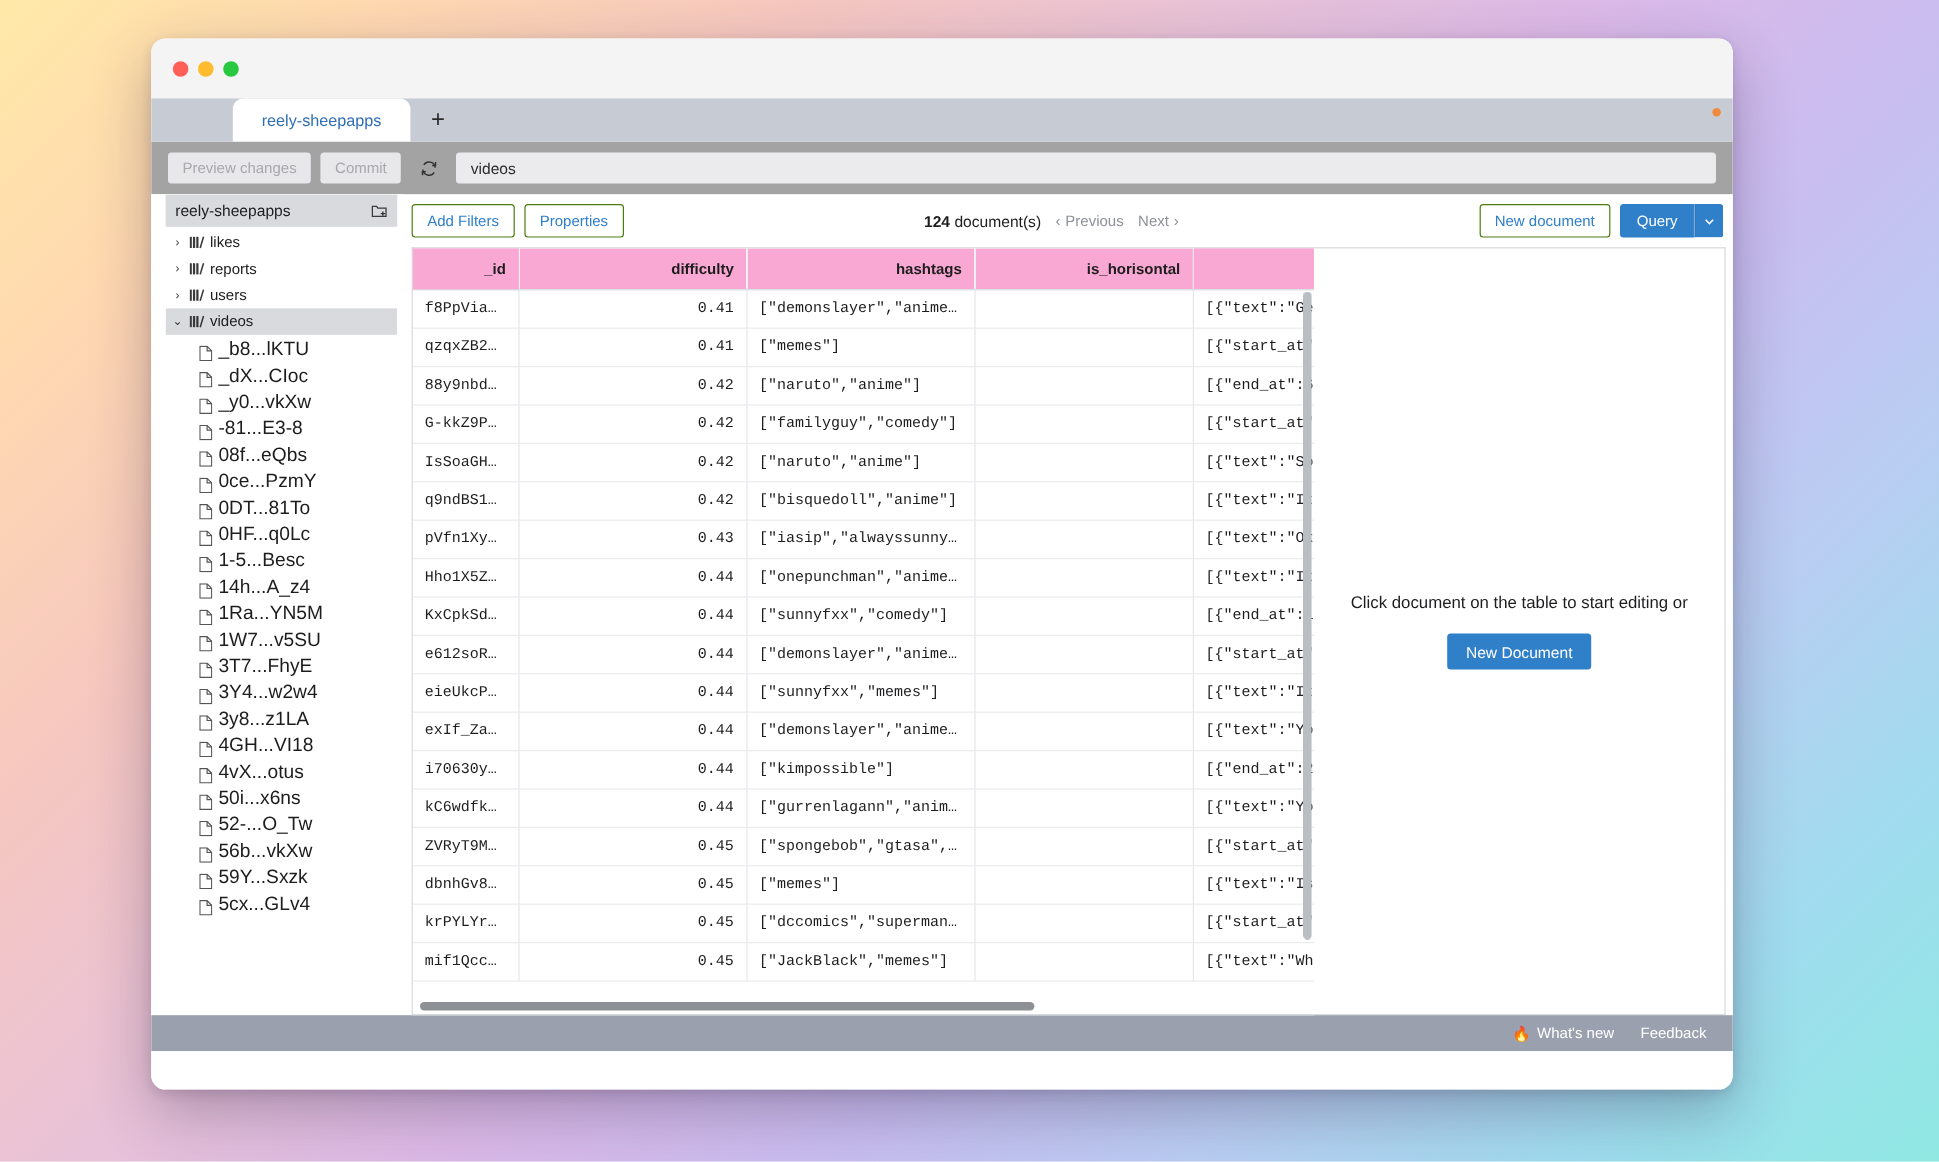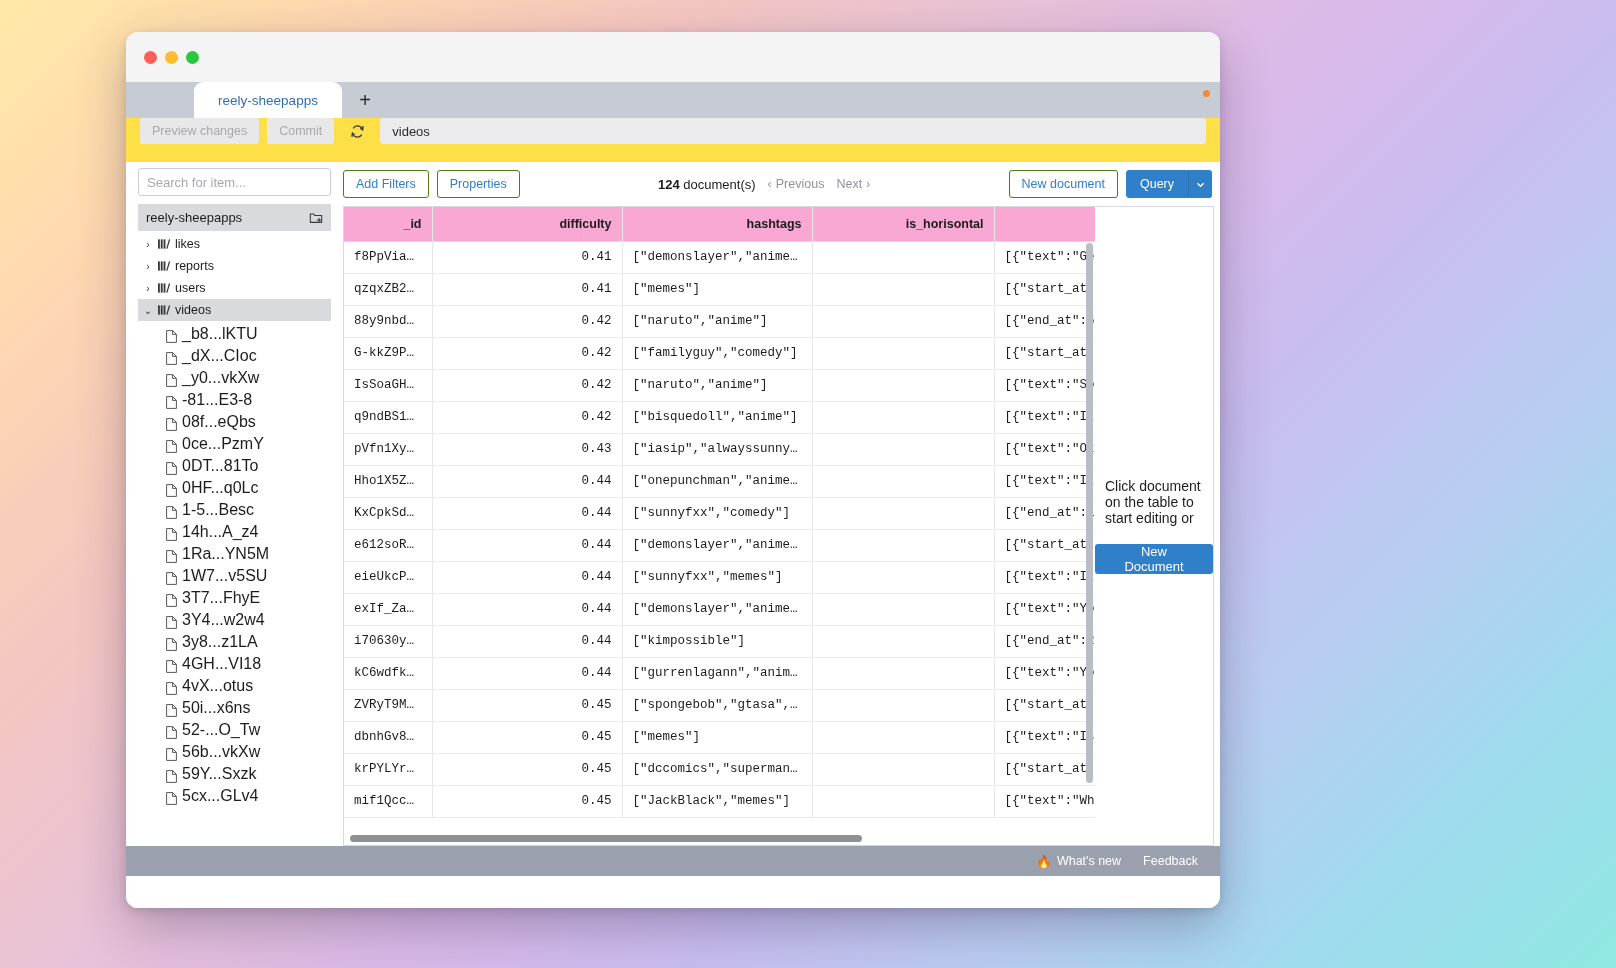--- a/index.html
+++ b/index.html
@@ -12,21 +12,21 @@
     background: linear-gradient(135deg,
        #ffe9a8 0%, #ffd9b0 12%, #f6c7c0 26%, #e8c2d8 40%,
        #dbb9e8 52%, #c9bdf0 64%, #b9cdf2 76%, #9fdcee 88%, #8fe8e2 100%);
     position: relative;
   }
 
   
   .window {
     position: absolute;
     left: 126px; top: 32px;
-    width: 1094px; height: 876px;
+    width: 1318px; height: 876px;
     background: #ffffff;
     border-radius: 12px;
     box-shadow: 0 18px 50px rgba(40,30,60,.30), 0 3px 10px rgba(40,30,60,.14);
     overflow: hidden;
     display: flex; flex-direction: column;
   }
 
   
   .titlebar {
     height: 50px; background: #f4f4f5;
@@ -60,22 +60,22 @@
     color: #2b2b2b; font-size: 20px; font-weight: 300;
   }
   .tabstrip-dot {
     position: absolute; right: 10px; top: 8px;
     width: 7px; height: 7px; border-radius: 50%;
     background: #f08a3c;
   }
 
   
   .apptoolbar {
-    height: 44px; background: #fde047;
-    display: flex; gap: 8px;
+    height: 44px; background: #a3a3a3;
+    display: flex; align-items: center; gap: 8px;
     padding: 0 14px; flex: 0 0 auto;
   }
   .btn-grey {
     height: 26px; padding: 0 12px;
     background: #e8e8ea; border: none; border-radius: 3px;
     color: #a8a8ad; font-size: 12.5px;
     font-family: "Liberation Sans", sans-serif;
     display: flex; align-items: center;
   }
   .refresh-icon {
@@ -273,23 +273,20 @@
       </svg>
     </span>
     <div class="urlbar">
       <span>videos</span>
     </div>
   </div>
 
   <div class="appbody">
 
     <div class="sidebar">
-      <div class="search-wrap">
-        <input class="search-input" placeholder="Search for item..." style="">
-      </div>
       <div class="db-header">
         <span>reely-sheepapps</span>
         <span class="icon">
           <svg width="14" height="14" viewBox="0 0 16 16" fill="none" stroke="#3a3a3a" stroke-width="1.2">
             <path d="M1.5 13V3.5h4l1.2 1.6h7.8V13z"></path>
               <path d="M11.5 8.2v4.2M9.4 10.3h4.2" stroke-width="1.4"></path>
           </svg>
         </span>
       </div>
       <div class="tree">

